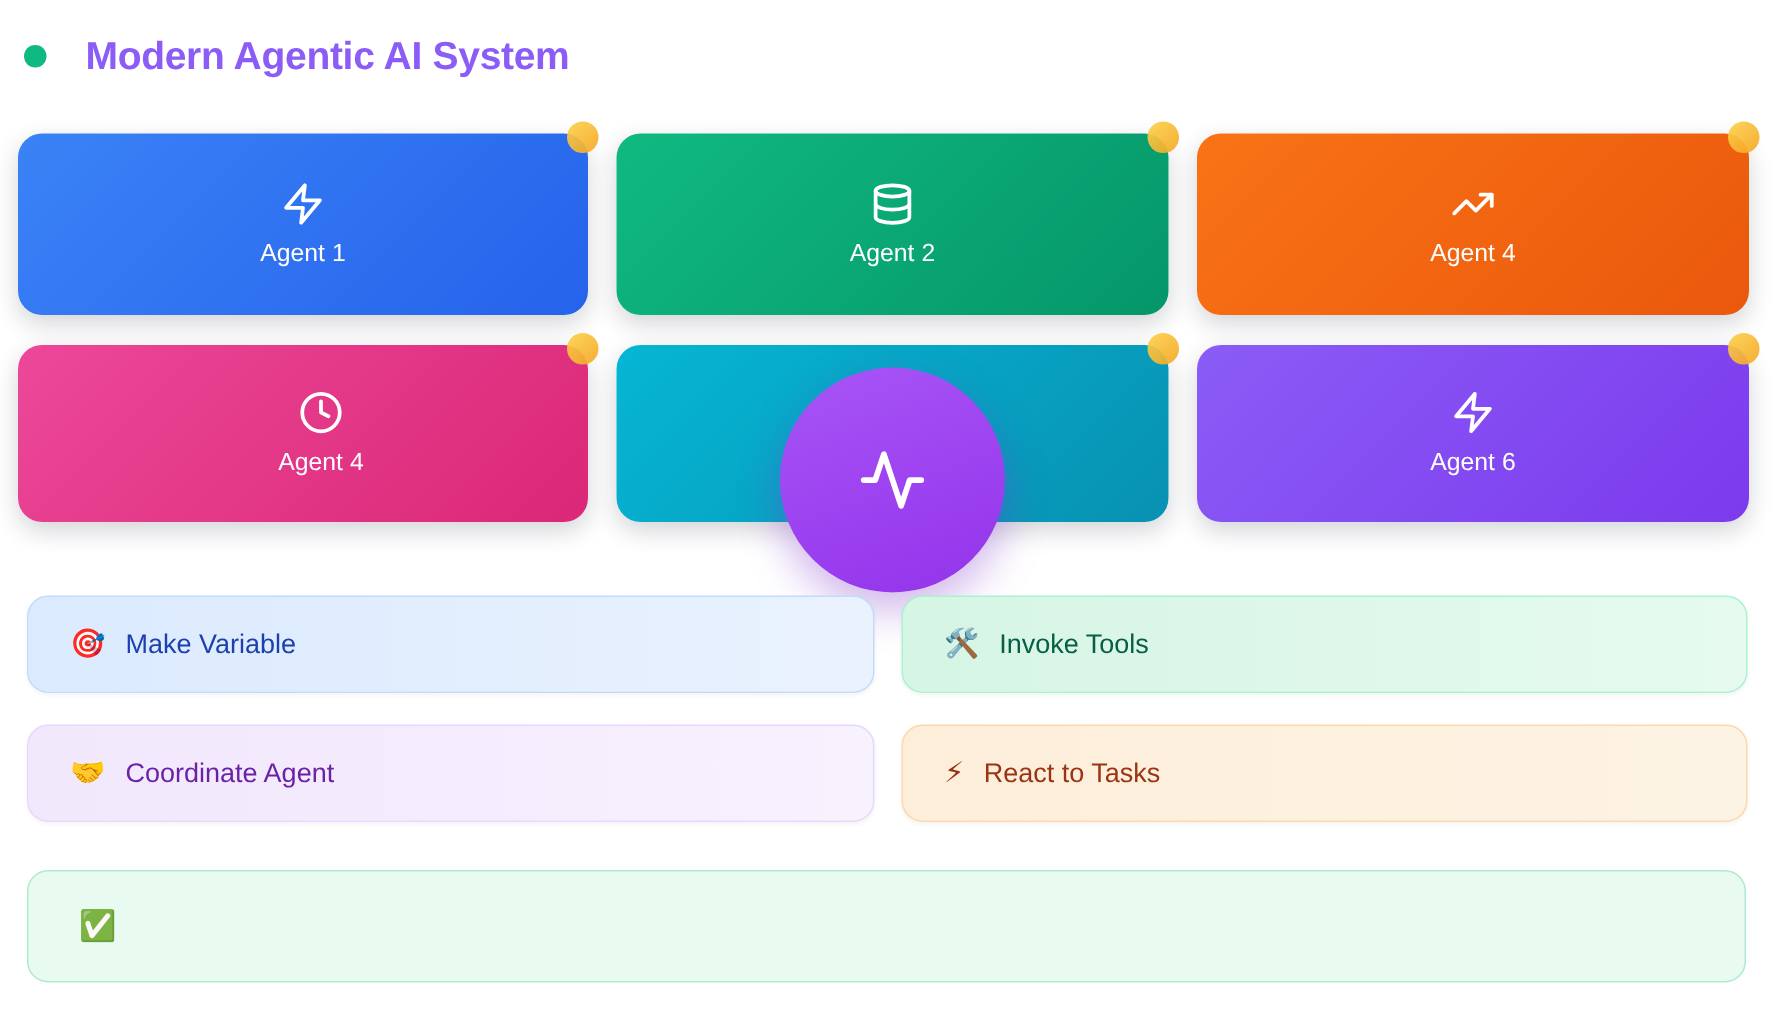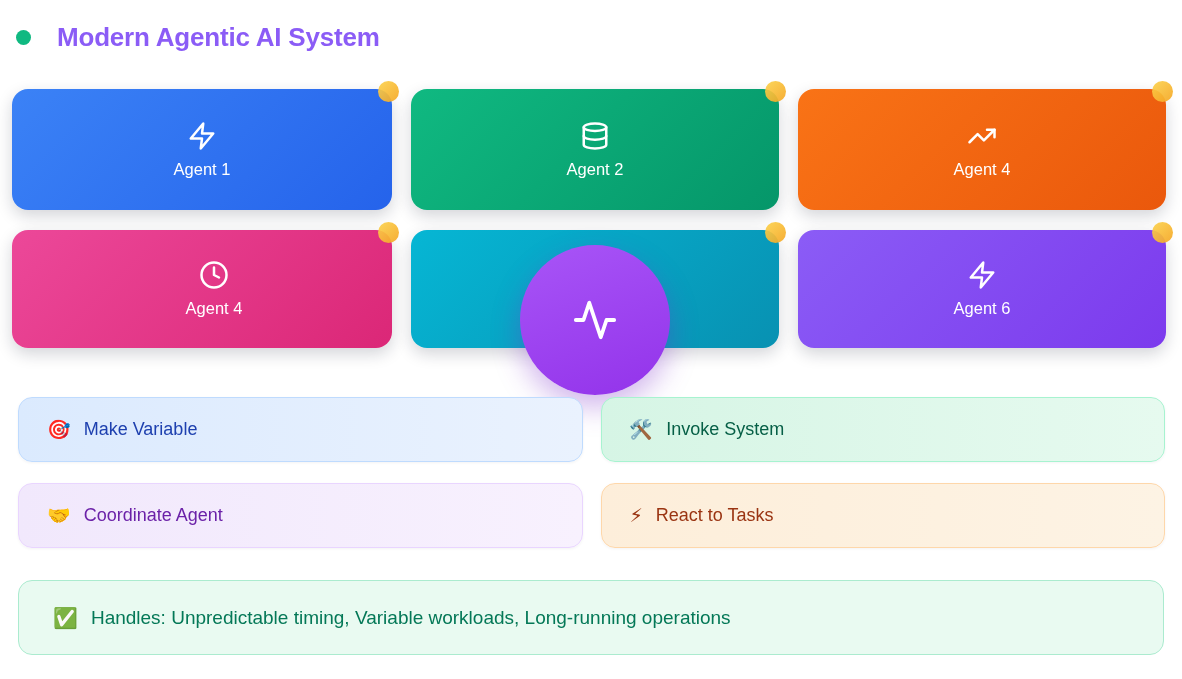--- a/index.html
+++ b/index.html
@@ -126,33 +126,32 @@
 
   <div class="capabilities">
 
     <div class="pill pill-blue">
       <span class="pill-icon">🎯</span>
       <span class="pill-label">Make Variable</span>
     </div>
 
     <div class="pill pill-green">
       <span class="pill-icon">🛠️</span>
-      <span class="pill-label">Invoke System</span>
+      <span class="pill-label">Invoke Tools</span>
     </div>
 
     <div class="pill pill-purple">
       <span class="pill-icon">🤝</span>
       <span class="pill-label">Coordinate Agent</span>
     </div>
 
     <div class="pill pill-orange">
       <span class="pill-icon">⚡</span>
       <span class="pill-label">React to Tasks</span>
     </div>
 
   </div>
 
   <div class="banner">
     <span class="banner-icon">✅</span>
-    <span class="banner-text">Handles: Unpredictable timing, Variable workloads, Long-running operations</span>
   </div>
 
 </div>
 
 </body></html>

